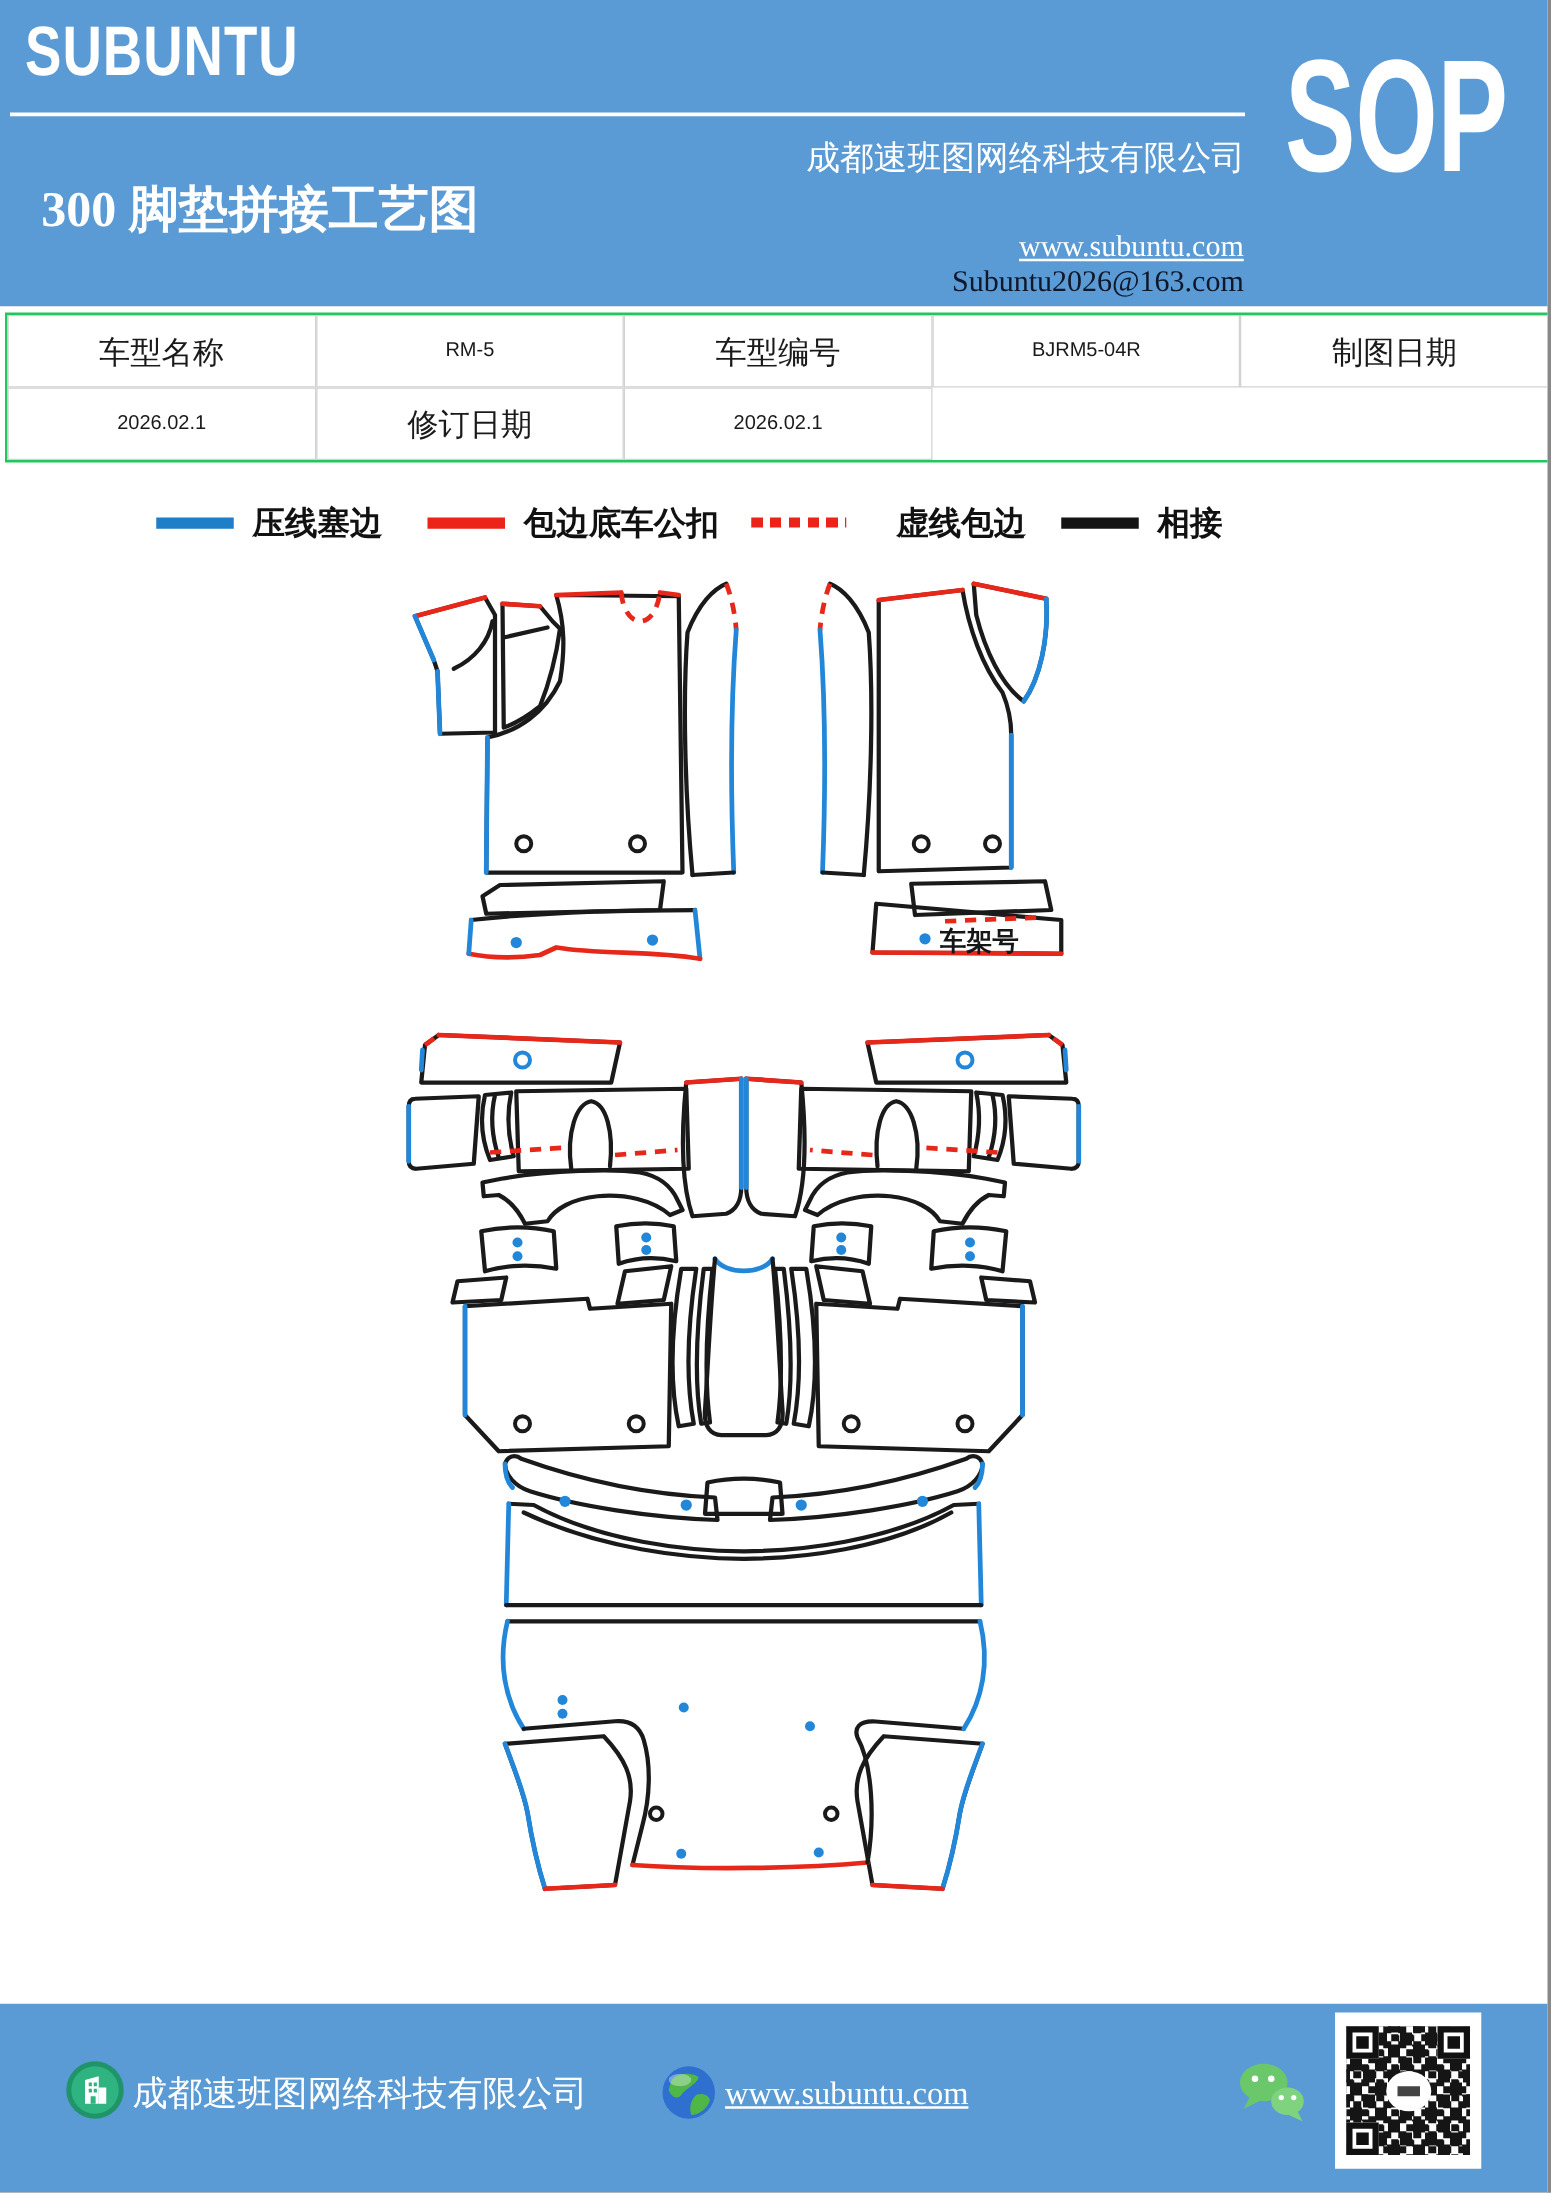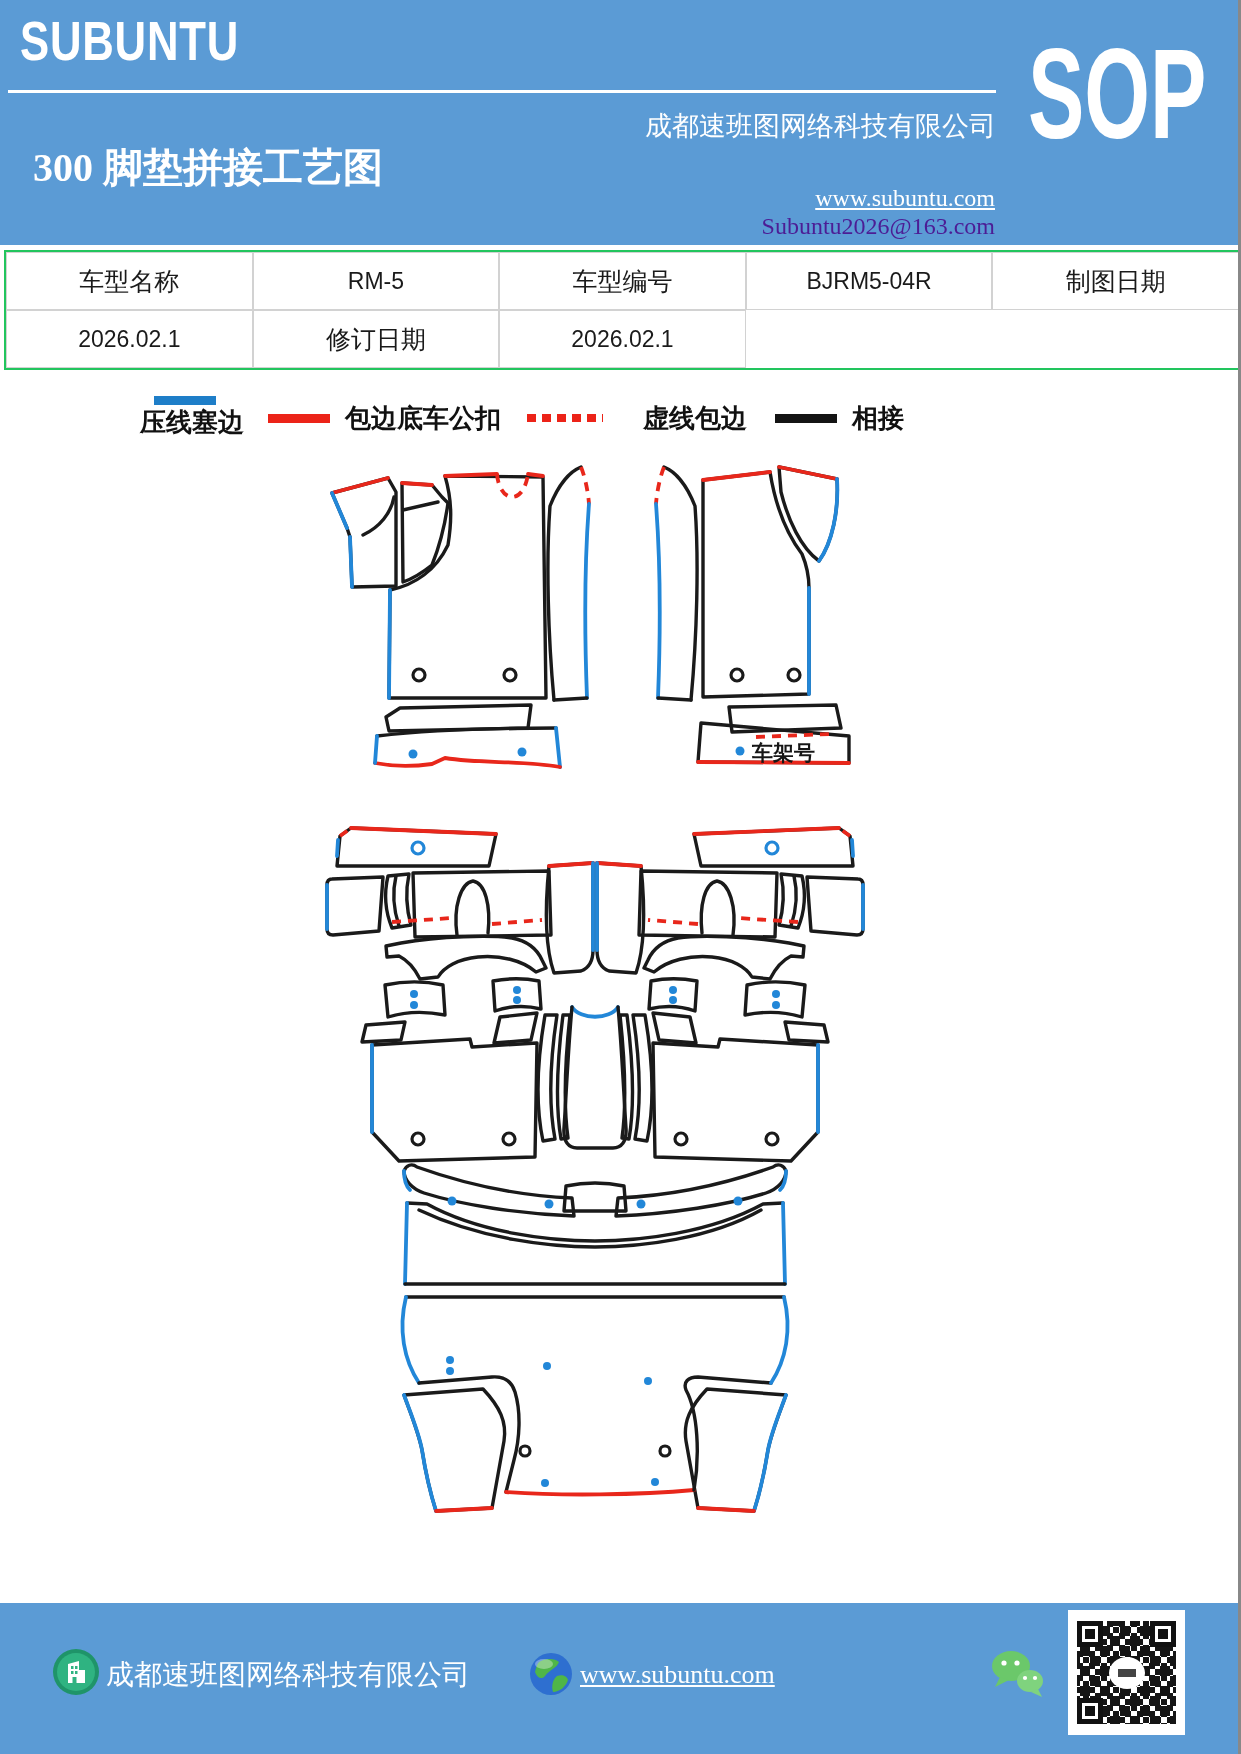--- a/index.html
+++ b/index.html
@@ -12,39 +12,39 @@
         font-family:"Liberation Sans",sans-serif;}
   .hrule{position:absolute;left:8px;top:90px;width:988px;height:3px;background:#fff;}
   .hd-company{position:absolute;right:245px;top:108px;color:#fff;font-size:27px;
         font-family:"Liberation Serif","Liberation Sans",serif;}
   .sop{position:absolute;left:1028px;top:30px;color:#fff;font-size:128px;font-weight:800;
         line-height:1;transform:scaleX(.66);transform-origin:left top;}
   .hd-title{position:absolute;left:33px;top:140px;color:#fff;font-size:40px;font-weight:700;
         font-family:"Liberation Serif",serif;}
   .hd-site{position:absolute;right:246px;top:185px;color:#fff;font-size:24px;
         font-family:"Liberation Serif",serif;text-decoration:underline;}
-  .hd-mail{position:absolute;right:246px;top:213px;color:#4c1d95;font-size:24px;
+  .hd-mail{position:absolute;right:246px;top:213px;color:#0f172a;font-size:24px;
         font-family:"Liberation Serif",serif;}
   
   .itable{position:absolute;left:4px;top:250px;width:1233px;border:2px solid #22c55e;
         display:grid;grid-template-columns:1fr 1fr 1fr 1fr 1fr;}
   .icell{border:1px solid #d2d2d2;height:56px;display:flex;align-items:center;justify-content:center;
         color:#1a1a1a;font-size:25px;}
-  .icell.val{font-size:23px;}
+  .icell.val{font-size:16px;}
   
   .legend{position:absolute;left:125px;top:400px;height:36px;display:flex;align-items:center;}
   .leg-item{display:flex;align-items:center;}
   .leg-item .lab{margin-left:15px;font-size:26px;color:#111;
         font-family:"Liberation Serif",serif;font-weight:600;}
   .sw{height:9px;width:62px;}
   .sw.blue{background:#1E7EC8;}
   .sw.red{background:#EC2318;}
   .sw.black{background:#141414;}
   .sw.dash{width:76px;height:8px;background:repeating-linear-gradient(90deg,#EC2318 0 9px,transparent 9px 15px);}
-  .gap1{margin-right:24px;flex-direction:column;} .gap2{margin-right:26px;} .gap3{margin-right:28px;gap:25px;}
+  .gap1{margin-right:36px;} .gap2{margin-right:26px;} .gap3{margin-right:28px;gap:25px;}
   
   svg.diagram{position:absolute;left:0;top:0;width:1241px;height:1754px;}
   .k{fill:none;stroke:#1a1a1a;stroke-width:3.4;stroke-linecap:round;stroke-linejoin:round;}
   .b{fill:none;stroke:#2287D8;stroke-width:3.8;stroke-linecap:round;stroke-linejoin:round;}
   .r{fill:none;stroke:#E8271B;stroke-width:3.8;stroke-linecap:round;stroke-linejoin:round;}
   .rd{fill:none;stroke:#E8271B;stroke-width:3.8;stroke-linecap:butt;stroke-dasharray:9 7;}
   .hole{fill:#fff;stroke:#1a1a1a;stroke-width:3.2;}
   .dot{fill:#2287D8;stroke:none;}
   .ring{fill:none;stroke:#2287D8;stroke-width:3.2;}
   text.vin{font:700 21px "Liberation Sans",sans-serif;fill:#161616;}

